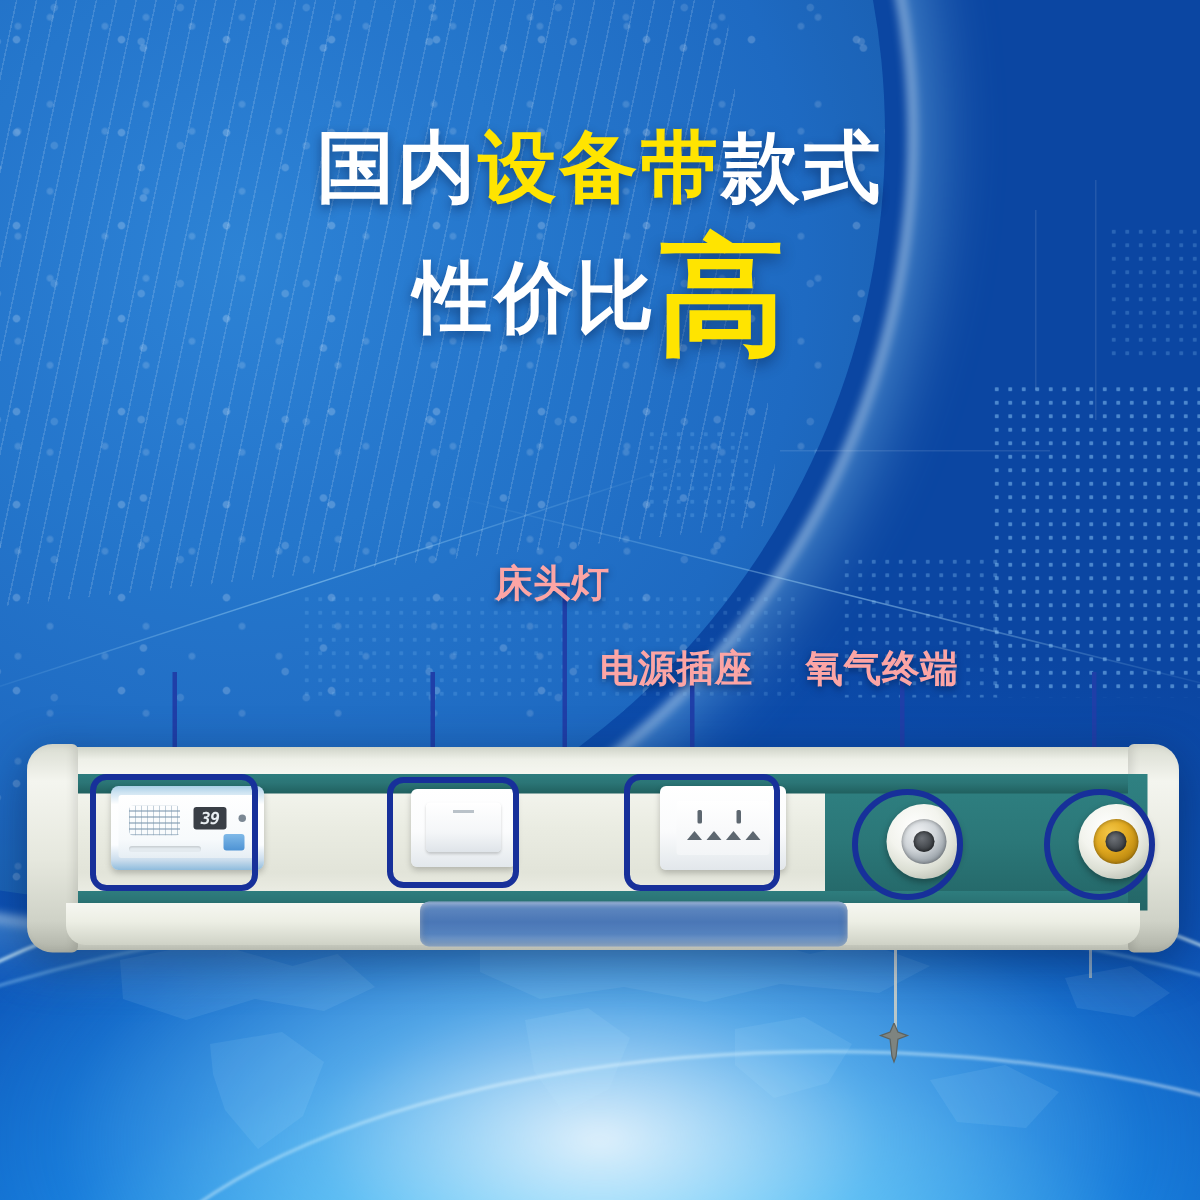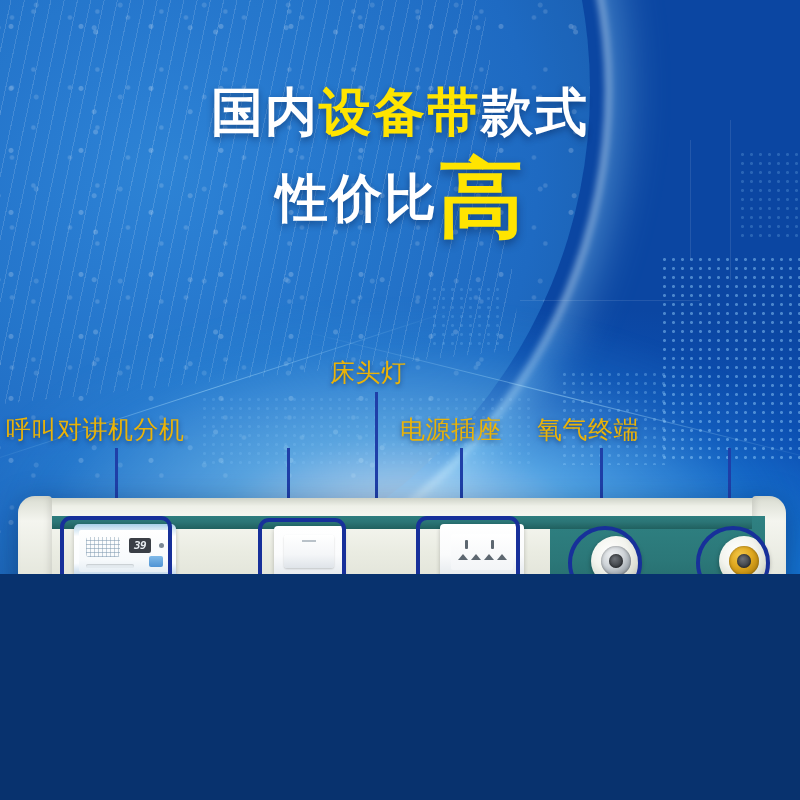--- a/index.html
+++ b/index.html
@@ -3,21 +3,21 @@
 <meta charset="utf-8">
 <style>
   html, body {
     margin: 0;
     padding: 0;
     background: #08326e;
   }
   #stage {
     position: relative;
     width: 800px;
-    height: 574px;
+    height: 800px;
     overflow: hidden;
     font-family: "Liberation Sans", "DejaVu Sans", sans-serif;
     background: #0d52b5;
   }
 
   
   .bg-base {
     position: absolute; inset: 0;
     background:
       radial-gradient(ellipse 120% 60% at 50% 112%, #9fe4ff 0%, #36b4f5 18%, #1477d8 42%, #0d52b5 70%, #0b46a2 100%),
@@ -149,27 +149,28 @@
     font-size: 86px;
     font-weight: bold;
     color: #ffe400;
     line-height: .9;
     text-shadow: 0 4px 10px rgba(0,20,60,0.45);
   }
 
   
   .callout {
     position: absolute;
-    color: #eab308;
-    font-weight: normal;
+    color: #fca5a5;
+    font-weight: bold;
     font-size: 25px;
     letter-spacing: 0.5px;
     white-space: nowrap;
     text-shadow: 0 2px 5px rgba(0,25,70,0.55);
     z-index: 14;
+    margin-top: 16px;
   }
   .leader {
     position: absolute;
     width: 3px;
     background: #1f3fa8;
     z-index: 9;
   }
 
   
   .panel-wrap {
@@ -430,21 +431,20 @@
   <div class="crossline" style="left:300px; top:330px; width:560px; transform: rotate(14deg);"></div>
 
   <div class="headline">
     <div class="head-line1"><span class="hw">国内</span><span class="hy">设备带</span><span class="hw">款式</span></div>
     <div class="head-line2-row">
       <span class="head-line2">性价比</span>
       <span class="head-big">高</span>
     </div>
   </div>
 
-  <div class="callout" style="left:6px; top:413px;"><span>呼叫对讲机分机</span></div>
   <div class="callout" style="left:330px; top:356px;"><span>床头灯</span></div>
   <div class="callout" style="left:400px; top:413px;"><span>电源插座</span></div>
   <div class="callout" style="left:537px; top:413px;"><span>氧气终端</span></div>
 
   <div class="leader" style="left:115px; top:448px; height:80px;"></div>
   <div class="leader" style="left:287px; top:448px; height:76px;"></div>
   <div class="leader" style="left:375px; top:392px; height:212px;"></div>
   <div class="leader" style="left:460px; top:448px; height:74px;"></div>
   <div class="leader" style="left:600px; top:448px; height:84px;"></div>
   <div class="leader" style="left:728px; top:448px; height:84px;"></div>

